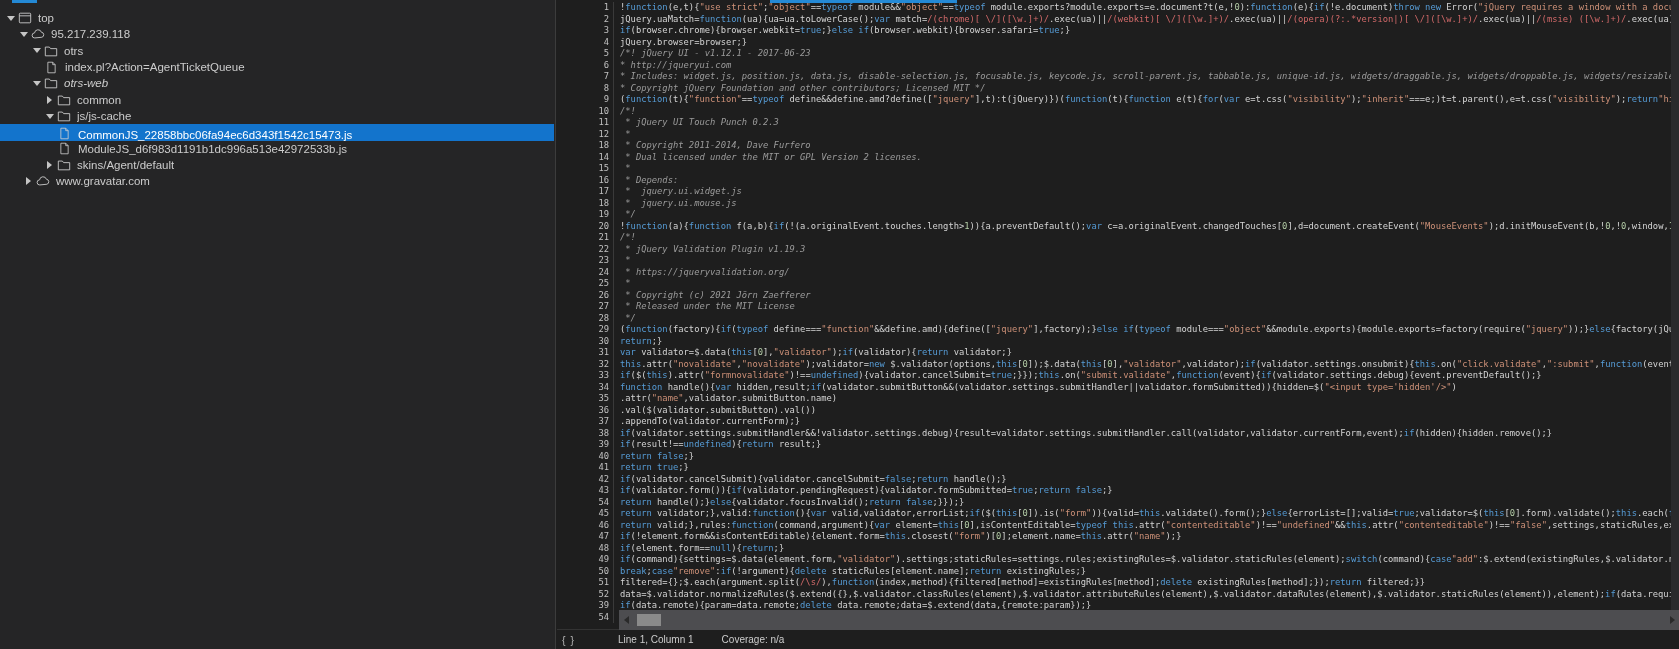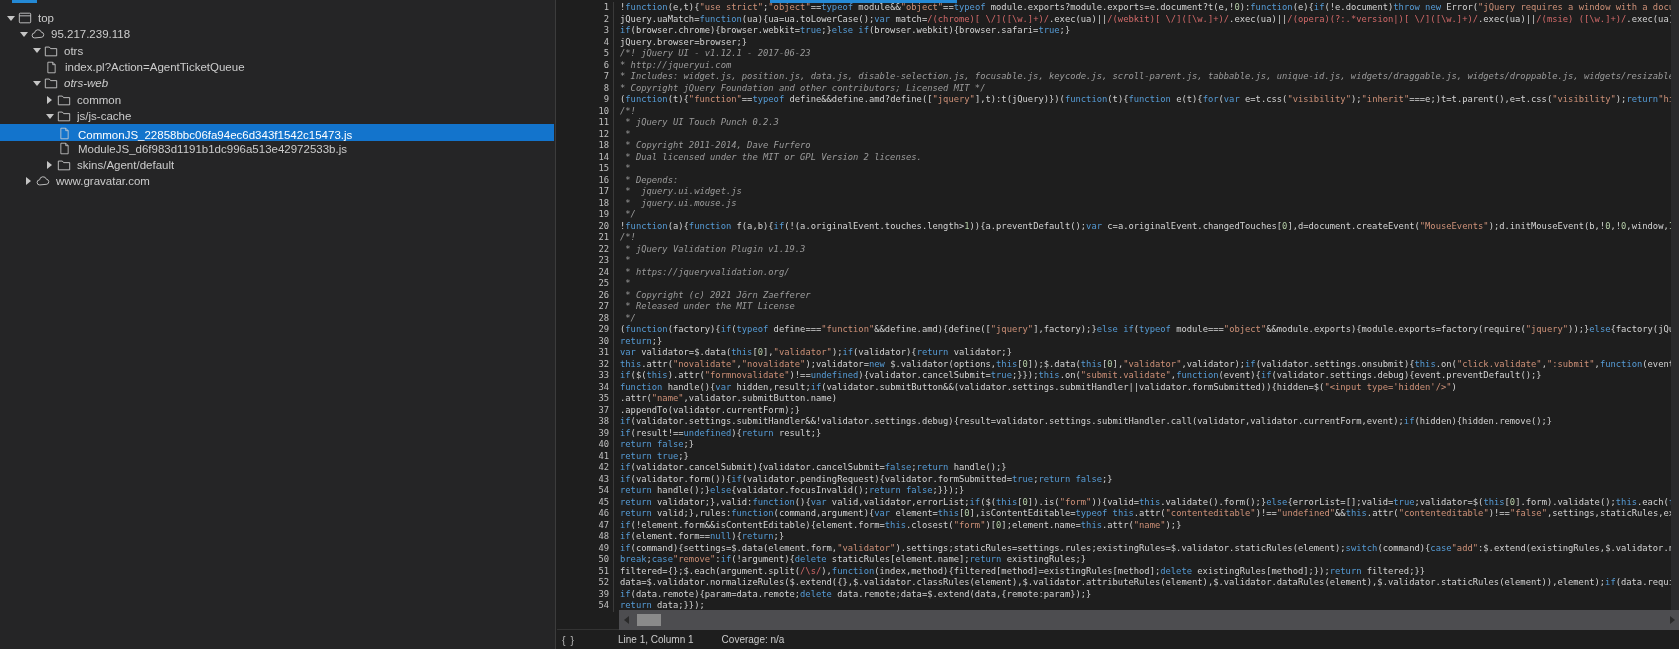--- a/index.html
+++ b/index.html
@@ -195,20 +195,21 @@
         <div class="cl"><span class="ln">26</span><span class="lt"><span class="tok-comment"> * Copyright (c) 2021 Jörn Zaefferer</span></span></div>
         <div class="cl"><span class="ln">27</span><span class="lt"><span class="tok-comment"> * Released under the MIT License</span></span></div>
         <div class="cl"><span class="ln">28</span><span class="lt"><span class="tok-comment"> */</span></span></div>
         <div class="cl"><span class="ln">29</span><span class="lt"><span>(</span><span class="tok-keyword">function</span><span>(factory){</span><span class="tok-keyword">if</span><span>(</span><span class="tok-keyword">typeof</span><span> define===</span><span class="tok-string">"function"</span><span>&amp;&amp;define.amd){define([</span><span class="tok-string">"jquery"</span><span>],factory);}</span><span class="tok-keyword">else</span><span> </span><span class="tok-keyword">if</span><span>(</span><span class="tok-keyword">typeof</span><span> module===</span><span class="tok-string">"object"</span><span>&amp;&amp;module.exports){module.exports=factory(require(</span><span class="tok-string">"jquery"</span><span>));}</span><span class="tok-keyword">else</span><span>{factory(jQuery);}}(</span></span></div>
         <div class="cl"><span class="ln">30</span><span class="lt"><span class="tok-keyword">return</span><span>;}</span></span></div>
         <div class="cl"><span class="ln">31</span><span class="lt"><span class="tok-keyword">var</span><span> validator=$.data(</span><span class="tok-keyword">this</span><span>[</span><span class="tok-number">0</span><span>],</span><span class="tok-string">"validator"</span><span>);</span><span class="tok-keyword">if</span><span>(validator){</span><span class="tok-keyword">return</span><span> validator;}</span></span></div>
         <div class="cl"><span class="ln">32</span><span class="lt"><span class="tok-keyword">this</span><span>.attr(</span><span class="tok-string">"novalidate"</span><span>,</span><span class="tok-string">"novalidate"</span><span>);validator=</span><span class="tok-keyword">new</span><span> $.validator(options,</span><span class="tok-keyword">this</span><span>[</span><span class="tok-number">0</span><span>]);$.data(</span><span class="tok-keyword">this</span><span>[</span><span class="tok-number">0</span><span>],</span><span class="tok-string">"validator"</span><span>,validator);</span><span class="tok-keyword">if</span><span>(validator.settings.onsubmit){</span><span class="tok-keyword">this</span><span>.on(</span><span class="tok-string">"click.validate"</span><span>,</span><span class="tok-string">":submit"</span><span>,</span><span class="tok-keyword">function</span><span>(event){</span></span></div>
         <div class="cl"><span class="ln">33</span><span class="lt"><span class="tok-keyword">if</span><span>($(</span><span class="tok-keyword">this</span><span>).attr(</span><span class="tok-string">"formnovalidate"</span><span>)!==</span><span class="tok-keyword">undefined</span><span>){validator.cancelSubmit=</span><span class="tok-keyword">true</span><span>;}});</span><span class="tok-keyword">this</span><span>.on(</span><span class="tok-string">"submit.validate"</span><span>,</span><span class="tok-keyword">function</span><span>(event){</span><span class="tok-keyword">if</span><span>(validator.settings.debug){event.preventDefault();}</span></span></div>
         <div class="cl"><span class="ln">34</span><span class="lt"><span class="tok-keyword">function</span><span> handle(){</span><span class="tok-keyword">var</span><span> hidden,result;</span><span class="tok-keyword">if</span><span>(validator.submitButton&amp;&amp;(validator.settings.submitHandler||validator.formSubmitted)){hidden=$(</span><span class="tok-string">"&lt;input type='hidden'/&gt;"</span><span>)</span></span></div>
         <div class="cl"><span class="ln">35</span><span class="lt"><span>.attr(</span><span class="tok-string">"name"</span><span>,validator.submitButton.name)</span></span></div>
+        <div class="cl"><span class="ln">36</span><span class="lt"><span>.val($(validator.submitButton).val())</span></span></div>
         <div class="cl"><span class="ln">37</span><span class="lt"><span>.appendTo(validator.currentForm);}</span></span></div>
         <div class="cl"><span class="ln">38</span><span class="lt"><span class="tok-keyword">if</span><span>(validator.settings.submitHandler&amp;&amp;!validator.settings.debug){result=validator.settings.submitHandler.call(validator,validator.currentForm,event);</span><span class="tok-keyword">if</span><span>(hidden){hidden.remove();}</span></span></div>
         <div class="cl"><span class="ln">39</span><span class="lt"><span class="tok-keyword">if</span><span>(result!==</span><span class="tok-keyword">undefined</span><span>){</span><span class="tok-keyword">return</span><span> result;}</span></span></div>
         <div class="cl"><span class="ln">40</span><span class="lt"><span class="tok-keyword">return</span><span> </span><span class="tok-keyword">false</span><span>;}</span></span></div>
         <div class="cl"><span class="ln">41</span><span class="lt"><span class="tok-keyword">return</span><span> </span><span class="tok-keyword">true</span><span>;}</span></span></div>
         <div class="cl"><span class="ln">42</span><span class="lt"><span class="tok-keyword">if</span><span>(validator.cancelSubmit){validator.cancelSubmit=</span><span class="tok-keyword">false</span><span>;</span><span class="tok-keyword">return</span><span> handle();}</span></span></div>
         <div class="cl"><span class="ln">43</span><span class="lt"><span class="tok-keyword">if</span><span>(validator.form()){</span><span class="tok-keyword">if</span><span>(validator.pendingRequest){validator.formSubmitted=</span><span class="tok-keyword">true</span><span>;</span><span class="tok-keyword">return</span><span> </span><span class="tok-keyword">false</span><span>;}</span></span></div>
         <div class="cl"><span class="ln">54</span><span class="lt"><span class="tok-keyword">return</span><span> handle();}</span><span class="tok-keyword">else</span><span>{validator.focusInvalid();</span><span class="tok-keyword">return</span><span> </span><span class="tok-keyword">false</span><span>;}});}</span></span></div>
         <div class="cl"><span class="ln">45</span><span class="lt"><span class="tok-keyword">return</span><span> validator;},valid:</span><span class="tok-keyword">function</span><span>(){</span><span class="tok-keyword">var</span><span> valid,validator,errorList;</span><span class="tok-keyword">if</span><span>($(</span><span class="tok-keyword">this</span><span>[</span><span class="tok-number">0</span><span>]).is(</span><span class="tok-string">"form"</span><span>)){valid=</span><span class="tok-keyword">this</span><span>.validate().form();}</span><span class="tok-keyword">else</span><span>{errorList=[];valid=</span><span class="tok-keyword">true</span><span>;validator=$(</span><span class="tok-keyword">this</span><span>[</span><span class="tok-number">0</span><span>].form).validate();</span><span class="tok-keyword">this</span><span>.each(</span><span class="tok-keyword">function</span></span></div>
         <div class="cl"><span class="ln">46</span><span class="lt"><span class="tok-keyword">return</span><span> valid;},rules:</span><span class="tok-keyword">function</span><span>(command,argument){</span><span class="tok-keyword">var</span><span> element=</span><span class="tok-keyword">this</span><span>[</span><span class="tok-number">0</span><span>],isContentEditable=</span><span class="tok-keyword">typeof</span><span> </span><span class="tok-keyword">this</span><span>.attr(</span><span class="tok-string">"contenteditable"</span><span>)!==</span><span class="tok-string">"undefined"</span><span>&amp;&amp;</span><span class="tok-keyword">this</span><span>.attr(</span><span class="tok-string">"contenteditable"</span><span>)!==</span><span class="tok-string">"false"</span><span>,settings,staticRules,existingRules,data,param,filtered;</span></span></div>

